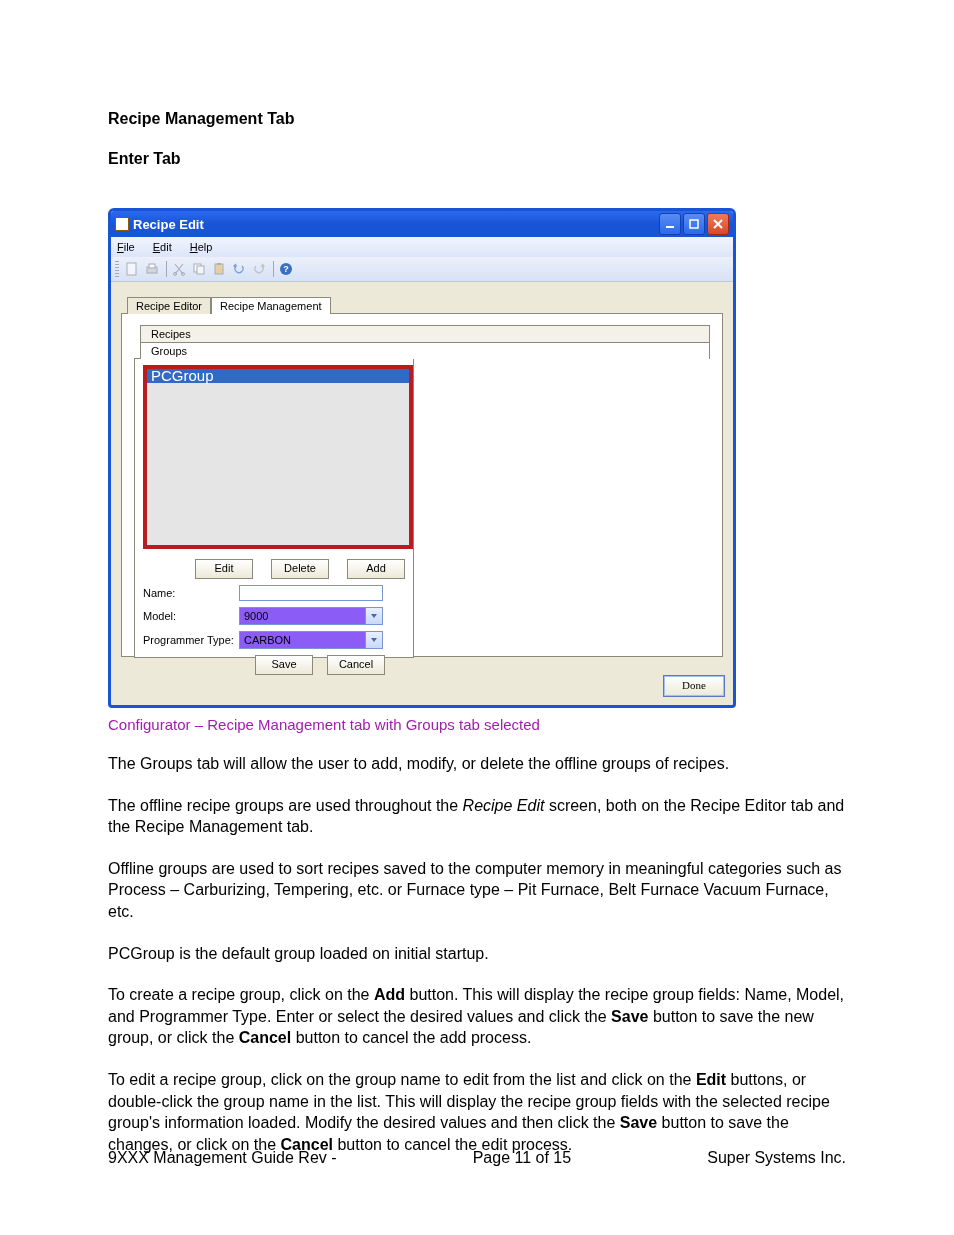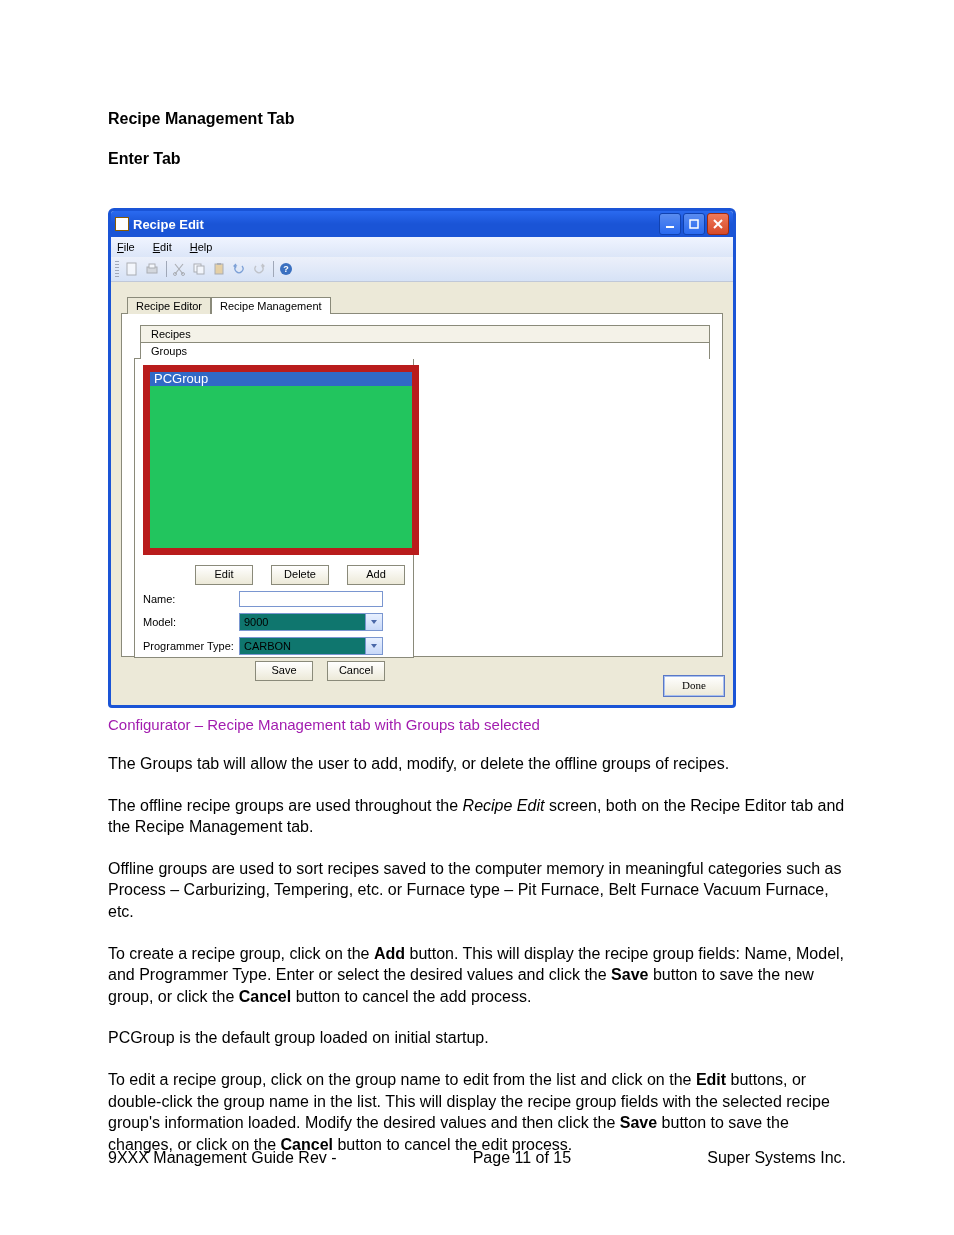--- a/index.html
+++ b/index.html
@@ -37,30 +37,30 @@
   .tab1.inactive{background:#ece9d8;}
   .tab1.active{background:#fff;z-index:2;}
   .outerpanel{border:1px solid #8a8a7a;background:#fff;padding:10px 12px;height:344px;box-sizing:border-box;}
 
   
   .tabstrip2{display:flex;margin-left:6px;flex-direction:column;}
   .tab2{padding:2px 10px;border:1px solid #8a8a7a;border-bottom:none;background:#f4f2e8;font-size:11px;position:relative;top:1px;}
   .tab2.active{background:#fff;z-index:2;}
   .innerpanel{border:1px solid #8a8a7a;background:#fff;padding:6px 8px 10px 8px;height:300px;box-sizing:border-box;width:280px;}
 
-  .listbox{width:262px;height:176px;border:7px solid #b91c1c;background:#22c55e;font-size:13px;}
+  .listbox{width:262px;height:176px;border:4px solid #b91c1c;background:#e5e5e5;font-size:15px;}
   .listitem{height:14px;line-height:14px;padding:0 4px;background:#3169c6;color:#fff;}
 
   .btnrow{display:flex;justify-content:flex-end;gap:18px;margin-top:10px;}
   .wbtn{width:56px;height:18px;border:1px solid #8a8a7a;background:linear-gradient(to bottom,#fff,#ece9d8);font-size:11px;text-align:center;line-height:16px;cursor:default;}
 
   .formrow{display:flex;align-items:center;margin-top:6px;font-size:11px;}
   .formrow .lbl{width:96px;}
   .txtinput{width:144px;height:16px;border:1px solid #7a96d0;background:#fff;font-size:11px;padding:0 2px;box-sizing:border-box;}
-  .combo{width:144px;height:18px;border:1px solid #7a96d0;background:#0f766e;display:flex;align-items:center;font-size:11px;box-sizing:border-box;}
+  .combo{width:144px;height:18px;border:1px solid #7a96d0;background:#8b5cf6;display:flex;align-items:center;font-size:11px;box-sizing:border-box;}
   .combo .val{flex:1;padding:0 4px;}
   .combo .dd{width:16px;height:16px;border-left:1px solid #7a96d0;background:linear-gradient(to bottom,#e8f0ff,#c8d8f8);display:flex;align-items:center;justify-content:center;}
   .combo .dd svg{width:8px;height:8px;}
 
   .btnrow2{display:flex;justify-content:flex-end;gap:14px;margin-top:6px;width:242px;}
 
   .footerbar{display:flex;justify-content:flex-end;padding:8px;font-family:Liberation Serif, serif;}
   .donebtn{width:60px;height:20px;border:1px solid #5a78c6;background:linear-gradient(to bottom,#fff,#ece9d8);font-size:11px;text-align:center;line-height:18px;box-shadow:0 0 0 1px #a8c0f0 inset;cursor:default;}
 
   .caption{font-size:15px;margin-top:8px;color:#a21caf;}
@@ -217,24 +217,24 @@
     </div>
   </div>
 
   <div class="caption">Configurator – Recipe Management tab with Groups tab selected</div>
 
   <div class="para">The Groups tab will allow the user to add, modify, or delete the offline groups of recipes.</div>
   <div class="para">
     <span>The offline recipe groups are used throughout the </span><em>Recipe Edit</em><span> screen, both on the Recipe Editor tab and the Recipe Management tab.</span>
   </div>
   <div class="para">Offline groups are used to sort recipes saved to the computer memory in meaningful categories such as Process – Carburizing, Tempering, etc. or Furnace type – Pit Furnace, Belt Furnace Vacuum Furnace, etc.</div>
+  <div class="para">PCGroup is the default group loaded on initial startup.</div>
   <div class="para">
     <span>To create a recipe group, click on the </span><strong>Add</strong><span> button.  This will display the recipe group fields: Name, Model, and Programmer Type.  Enter or select the desired values and click the </span><strong>Save</strong><span> button to save the new group, or click the </span><strong>Cancel</strong><span> button to cancel the add process.</span>
   </div>
-  <div class="para">PCGroup is the default group loaded on initial startup.</div>
   <div class="para">
     <span>To edit a recipe group, click on the group name to edit from the list and click on the </span><strong>Edit</strong><span> buttons, or double-click the group name in the list.  This will display the recipe group fields with the selected recipe group's information loaded.  Modify the desired values and then click the </span><strong>Save</strong><span> button to save the changes, or click on the </span><strong>Cancel</strong><span> button to cancel the edit process.</span>
   </div>
 
   <div class="pagefoot">
     <span>9XXX Management Guide Rev -</span>
     <span>Page 11 of 15</span>
     <span>Super Systems Inc.</span>
   </div>
 </div>

